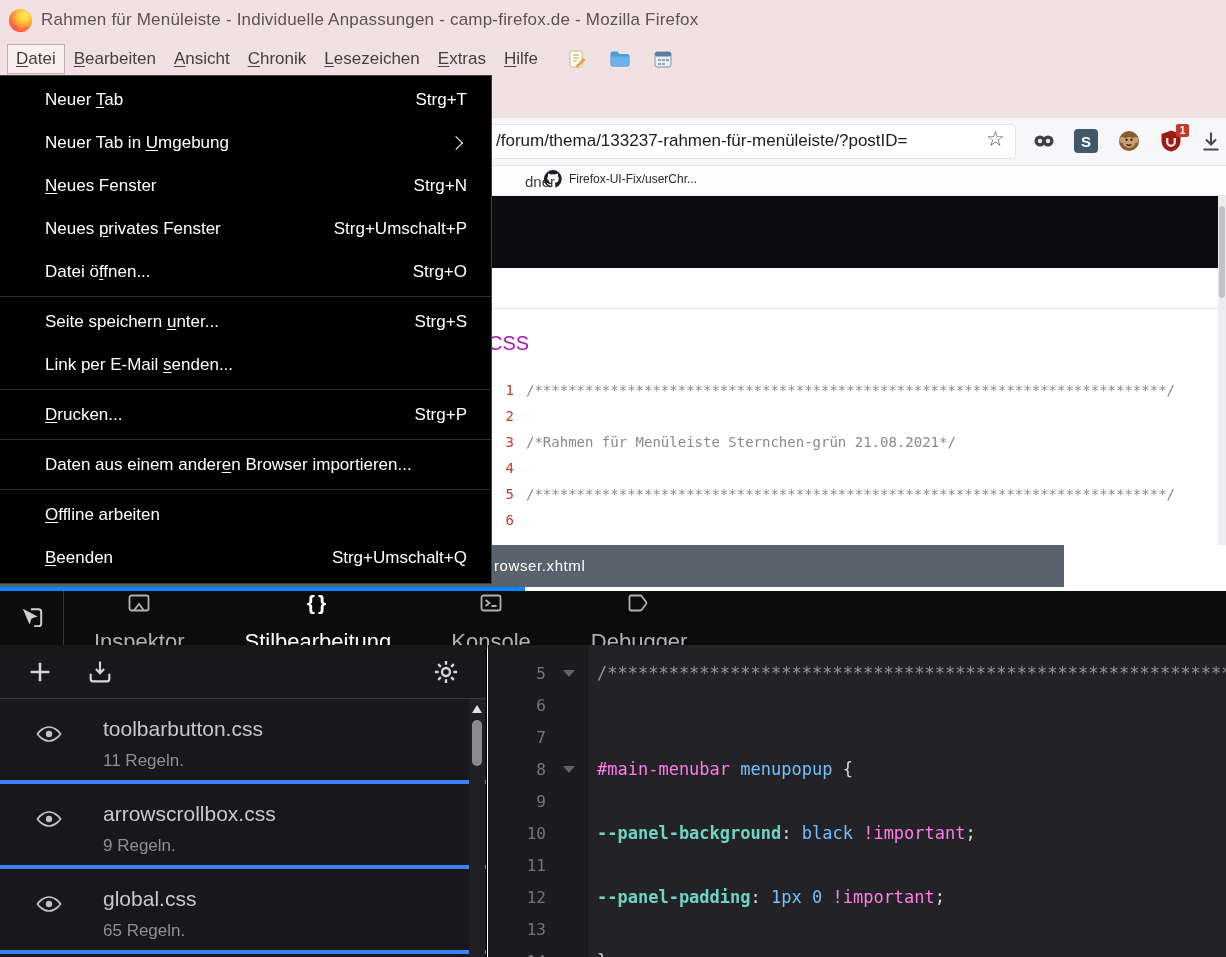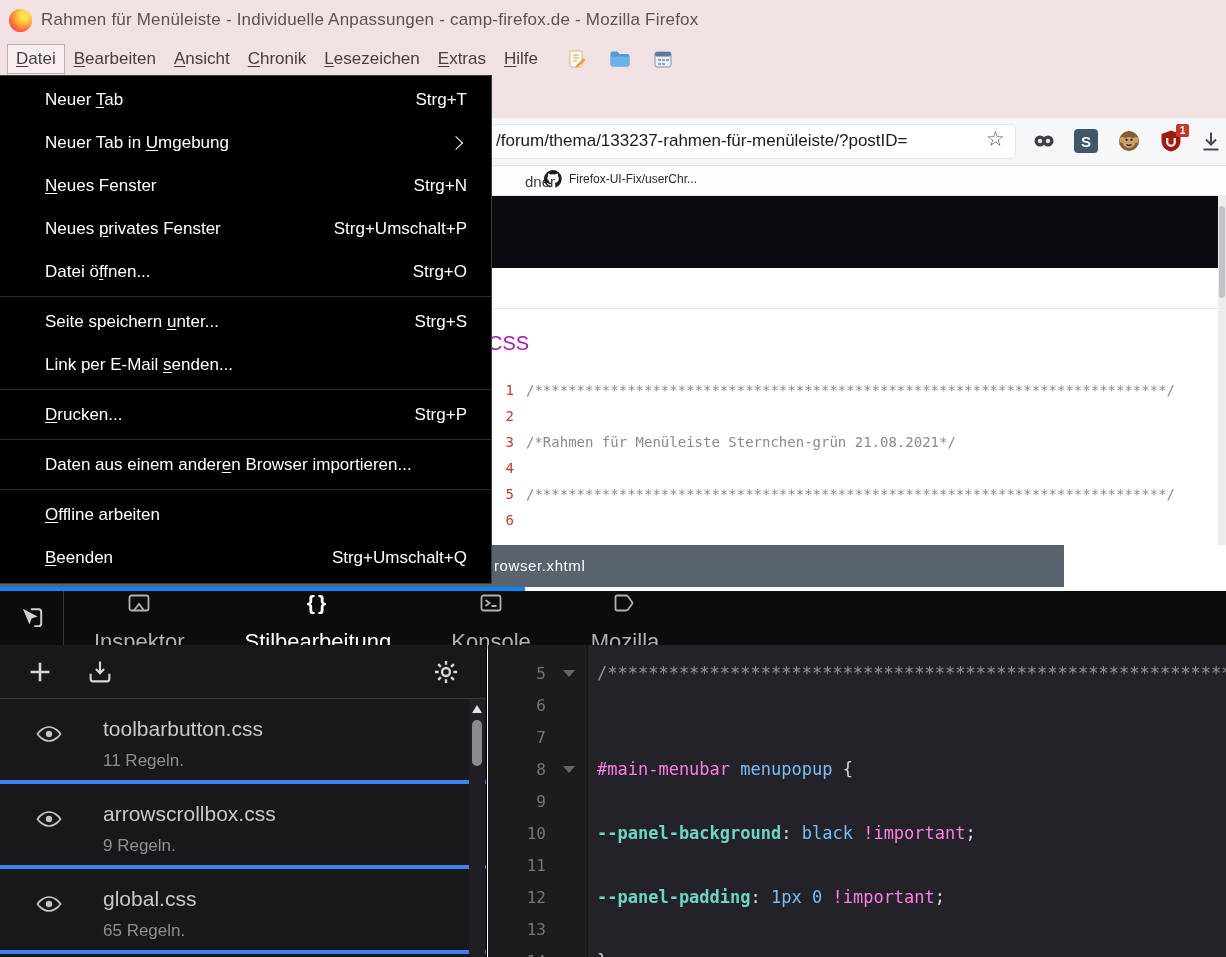--- a/index.html
+++ b/index.html
@@ -322,21 +322,21 @@
             </svg>
           </span>
           <span class="dt-tab-label">Konsole</span>
         </div>
         <div class="dt-tab">
           <span class="dt-tab-icon">
             <svg width="24" height="24" viewBox="0 0 24 24" fill="none" stroke="currentColor" stroke-width="1.8">
               <path d="M4 4.5h9.2a2 2 0 011.6.8l4.4 5.9a1.3 1.3 0 010 1.6l-4.4 5.9a2 2 0 01-1.6.8H4a1.5 1.5 0 01-1.5-1.5v-12A1.5 1.5 0 014 4.5z"></path>
             </svg>
           </span>
-          <span class="dt-tab-label">Mozilla</span>
+          <span class="dt-tab-label">Debugger</span>
         </div>
       </div>
   </div>
 
   <div class="dt-left">
     <div class="se-toolbar">
       <span class="se-plus">
         <svg width="28" height="28" viewBox="0 0 24 24" fill="none" stroke="currentColor" stroke-width="2.2">
             <path d="M12 4v16M4 12h16"></path>
           </svg>

